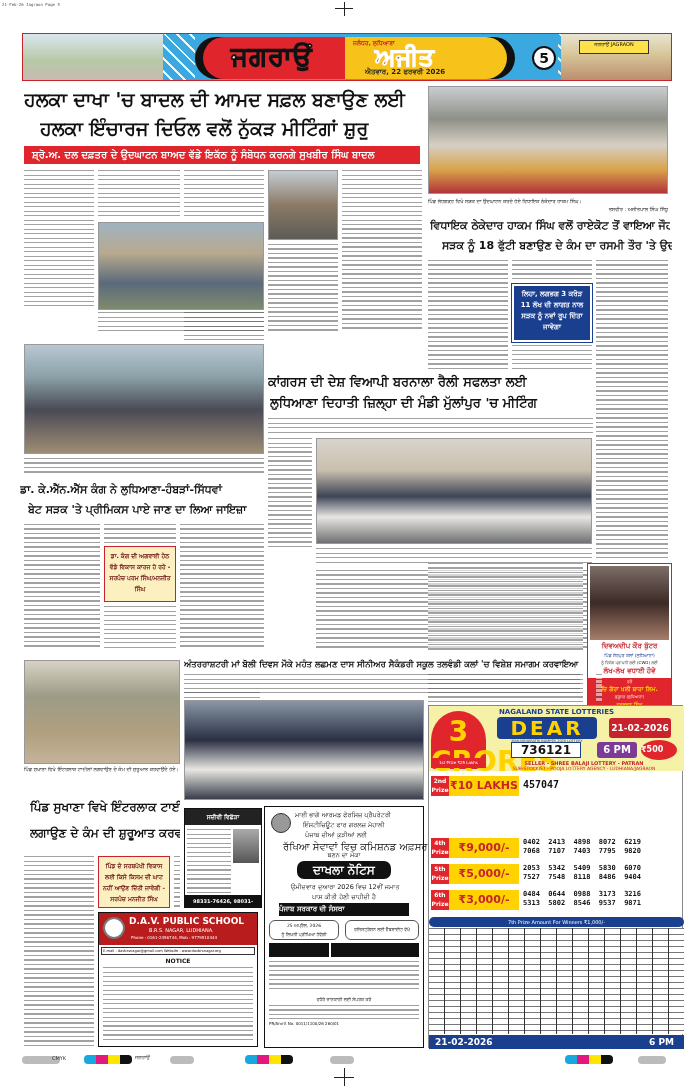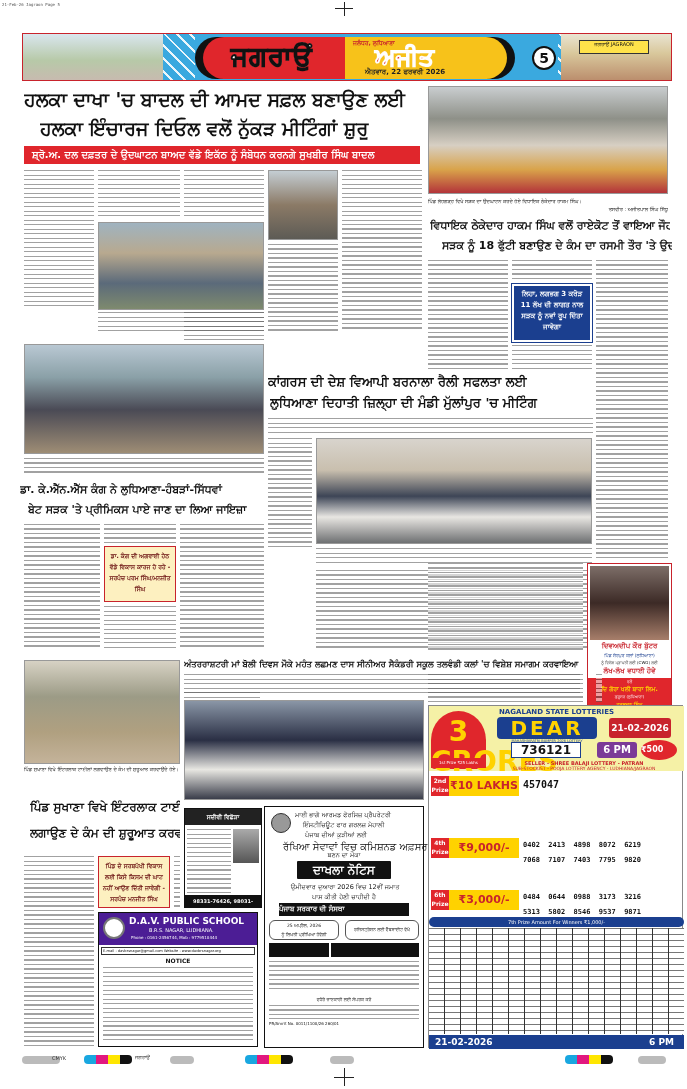--- a/index.html
+++ b/index.html
@@ -36,21 +36,21 @@
 .lot .dear{left:68px;top:11px;width:100px;height:22px;background:#1b3f8f;color:#ffd200;font-size:20px;font-weight:bold;text-align:center;line-height:22px;letter-spacing:3px;border-radius:4px}
 .lot .drawdate{left:180px;top:12px;width:62px;height:20px;background:#c8232c;color:#fff;font-size:9px;font-weight:bold;text-align:center;line-height:20px;border-radius:3px}
 .lot .num1{left:82px;top:36px;width:70px;height:16px;background:#fff;border:1px solid #1b3f8f;font-size:12px;font-weight:bold;text-align:center;line-height:14px}
 .lot .time{left:168px;top:36px;width:40px;height:16px;background:#7b3b97;color:#fff;font-size:10px;font-weight:bold;text-align:center;line-height:16px;border-radius:3px}
 .lot .mrp{left:212px;top:34px;width:36px;height:20px;background:#e0262c;color:#fff;font-size:8px;font-weight:bold;line-height:20px;border-radius:50%}
 .lot .seller{left:60px;top:54px;width:190px;font-size:5px;color:#c8232c;font-weight:bold;text-align:center}
 .prize{left:2px;width:250px;height:22px}
 .prize .tag{left:0;top:0;width:18px;height:20px;background:#e0262c;color:#fff;font-size:6px;font-weight:bold;text-align:center;line-height:9px}
 .prize .amt{left:18px;top:0;width:70px;height:20px;background:#ffd200;color:#c8232c;font-size:11px;font-weight:bold;text-align:center;line-height:20px}
 .prize .win{left:92px;top:3px;font-size:10px;font-weight:bold;color:#111;font-family:"DejaVu Sans Mono",monospace}
-.prize .nums{left:92px;top:0;font-size:7px;font-weight:bold;color:#111;line-height:15px;font-family:"DejaVu Sans Mono",monospace;white-space:pre}
+.prize .nums{left:92px;top:0;font-size:7px;font-weight:bold;color:#111;line-height:9px;font-family:"DejaVu Sans Mono",monospace;white-space:pre}
 .lot .band{left:0;top:211px;width:255px;height:10px;background:#1b3f8f;color:#fff;font-size:5px;text-align:center;line-height:10px;border-radius:5px}
 .lot .grid{left:0;top:222px;width:255px;height:106px;background:repeating-linear-gradient(90deg,transparent 0 15px,#333 15px 16px),repeating-linear-gradient(180deg,#777 0 1.2px,#fff 1.2px 6px)}
 .lot .foot{left:0;top:329px;width:255px;height:14px;background:#1b3f8f;color:#fff;font-size:9px;font-weight:bold;line-height:14px}
 
 .adA{left:264px;top:806px;width:160px;height:242px;border:1.5px solid #111;background:#fff}
 .dav{left:98px;top:912px;width:160px;height:135px;border:1px solid #111;background:#fff}
 .reg{border-radius:50%}
 </style>
 </head>
 <body>
@@ -134,21 +134,21 @@
 <div class="abs txt" style="left:174px;top:856px;width:6px;height:52px"></div>
 
 <div class="abs" style="left:184px;top:808px;width:78px;height:100px;border:1px solid #111;background:#fff">
   <div class="abs" style="left:0;top:0;width:76px;height:16px;background:#222;color:#fff;font-size:6px;font-weight:bold;text-align:center;line-height:16px">ਸਦੀਵੀ ਵਿਛੋੜਾ</div>
   <div class="abs txt" style="left:2px;top:20px;width:44px;height:64px"></div>
   <div class="abs" style="left:48px;top:20px;width:26px;height:34px;background:linear-gradient(180deg,#aaa,#555)"></div>
   <div class="abs" style="left:0;top:86px;width:76px;height:12px;background:#111;color:#fff;font-size:5px;font-weight:bold;text-align:center;line-height:12px">98331-76426, 98031-62624</div>
 </div>
 
 <div class="abs dav">
-  <div class="abs" style="left:0;top:0;width:158px;height:32px;background:#4c1d95">
+  <div class="abs" style="left:0;top:0;width:158px;height:32px;background:#b91c1c">
     <div class="abs reg" style="left:4px;top:4px;width:22px;height:22px;background:#fff;border:2px solid #777"></div>
     <div class="abs" style="left:30px;top:3px;width:126px;color:#fff;font-size:9px;font-weight:bold;white-space:nowrap">D.A.V. PUBLIC SCHOOL</div>
     <div class="abs" style="left:50px;top:14px;color:#fff;font-size:5px">B.R.S. NAGAR, LUDHIANA.</div>
     <div class="abs" style="left:32px;top:22px;color:#fff;font-size:4px;white-space:nowrap">Phone : 0161-2456744, Mob : 9779510444</div>
   </div>
   <div class="abs" style="left:2px;top:34px;width:154px;font-size:3.6px;white-space:nowrap;overflow:hidden;border:1px solid #333;padding:1px">E-mail : davbrsnagar@gmail.com  Website : www.davbrsnagar.org</div>
   <div class="abs" style="left:0;top:44px;width:158px;font-size:6px;font-weight:bold;text-align:center">NOTICE</div>
   <div class="abs txt" style="left:4px;top:54px;width:150px;height:76px"></div>
 </div>
 
@@ -169,21 +169,21 @@
 <div class="abs txt" style="left:428px;top:674px;width:155px;height:28px"></div>
 <div class="abs txt" style="left:596px;top:674px;width:6px;height:28px"></div>
 
 <div class="abs adA">
   <div class="abs reg" style="left:6px;top:6px;width:20px;height:20px;background:#999;border:1px solid #333"></div>
   <div class="abs" style="left:30px;top:4px;font-size:6.5px;white-space:nowrap">ਮਾਈ ਭਾਗੋ ਆਰਮਡ ਫੋਰਸਿਜ਼ ਪ੍ਰੈਪਰੇਟਰੀ</div>
   <div class="abs" style="left:38px;top:14px;font-size:6.5px;white-space:nowrap">ਇੰਸਟੀਚਿਊਟ ਫਾਰ ਗਰਲਜ਼ ਮੋਹਾਲੀ</div>
   <div class="abs" style="left:40px;top:24px;font-size:6.5px;white-space:nowrap">ਪੰਜਾਬ ਦੀਆਂ ਕੁੜੀਆਂ ਲਈ</div>
   <div class="abs" style="left:18px;top:34px;font-size:10px;white-space:nowrap">ਰੱਖਿਆ ਸੇਵਾਵਾਂ ਵਿਚ ਕਮਿਸ਼ਨਡ ਅਫ਼ਸਰ</div>
   <div class="abs" style="left:0;top:44px;width:158px;font-size:6.5px;text-align:center">ਬਣਨ ਦਾ ਮੌਕਾ</div>
-  <div class="abs" style="left:32px;top:54px;width:94px;height:18px;background:#111;color:#fff;font-size:12px;font-weight:bold;text-align:center;line-height:18px;border-radius:1px">ਦਾਖਲਾ ਨੋਟਿਸ</div>
+  <div class="abs" style="left:32px;top:54px;width:94px;height:18px;background:#111;color:#fff;font-size:12px;font-weight:bold;text-align:center;line-height:18px;border-radius:7px">ਦਾਖਲਾ ਨੋਟਿਸ</div>
   <div class="abs" style="left:4px;top:76px;width:152px;font-size:6.5px;text-align:center;white-space:nowrap">ਉਮੀਦਵਾਰ ਦੁਆਰਾ 2026 ਵਿਚ 12ਵੀਂ ਜਮਾਤ</div>
   <div class="abs" style="left:0;top:86px;width:158px;font-size:6.5px;text-align:center">ਪਾਸ ਕੀਤੀ ਹੋਣੀ ਚਾਹੀਦੀ ਹੈ</div>
   <div class="abs" style="left:14px;top:96px;width:130px;height:13px;background:#111;color:#fff;font-size:7px;font-weight:bold;text-align:left;line-height:13px">ਪੰਜਾਬ ਸਰਕਾਰ ਦੀ ਸੰਸਥਾ</div>
   <div class="abs" style="left:4px;top:113px;width:70px;height:20px;border:1px solid #555;border-radius:6px;font-size:4.5px;text-align:center;line-height:9px">
     <div>25 ਅਪ੍ਰੈਲ, 2026</div>
     <div>ਨੂੰ ਲਿਖਤੀ ਪ੍ਰੀਖਿਆ ਹੋਵੇਗੀ</div>
   </div>
   <div class="abs" style="left:80px;top:113px;width:74px;height:20px;border:1px solid #555;border-radius:6px;font-size:4.5px;text-align:center;line-height:18px">ਰਜਿਸਟ੍ਰੇਸ਼ਨ ਲਈ ਵੈੱਬਸਾਈਟ ਵੇਖੋ</div>
   <div class="abs" style="left:4px;top:136px;width:60px;height:14px;background:#111"></div>
   <div class="abs" style="left:66px;top:136px;width:88px;height:14px;background:#111"></div>
@@ -212,20 +212,26 @@
   <div class="abs prize" style="top:70px">
     <div class="abs tag">2nd Prize</div>
     <div class="abs amt">₹10 LAKHS</div>
     <div class="abs win">457047</div>
   </div>
   <div class="abs prize" style="top:132px">
     <div class="abs tag">4th Prize</div>
     <div class="abs amt">₹9,000/-</div>
     <div class="abs nums">0402  2413  4898  8072  6219
 7068  7107  7403  7795  9820</div>
+  </div>
+  <div class="abs prize" style="top:158px">
+    <div class="abs tag">5th Prize</div>
+    <div class="abs amt">₹5,000/-</div>
+    <div class="abs nums">2053  5342  5409  5830  6070
+7527  7548  8118  8486  9404</div>
   </div>
   <div class="abs prize" style="top:184px">
     <div class="abs tag">6th Prize</div>
     <div class="abs amt">₹3,000/-</div>
     <div class="abs nums">0484  0644  0988  3173  3216
 5313  5802  8546  9537  9871</div>
   </div>
   <div class="abs band">7th Prize Amount For Winners ₹1,000/-</div>
   <div class="abs grid"></div>
   <div class="abs foot">

